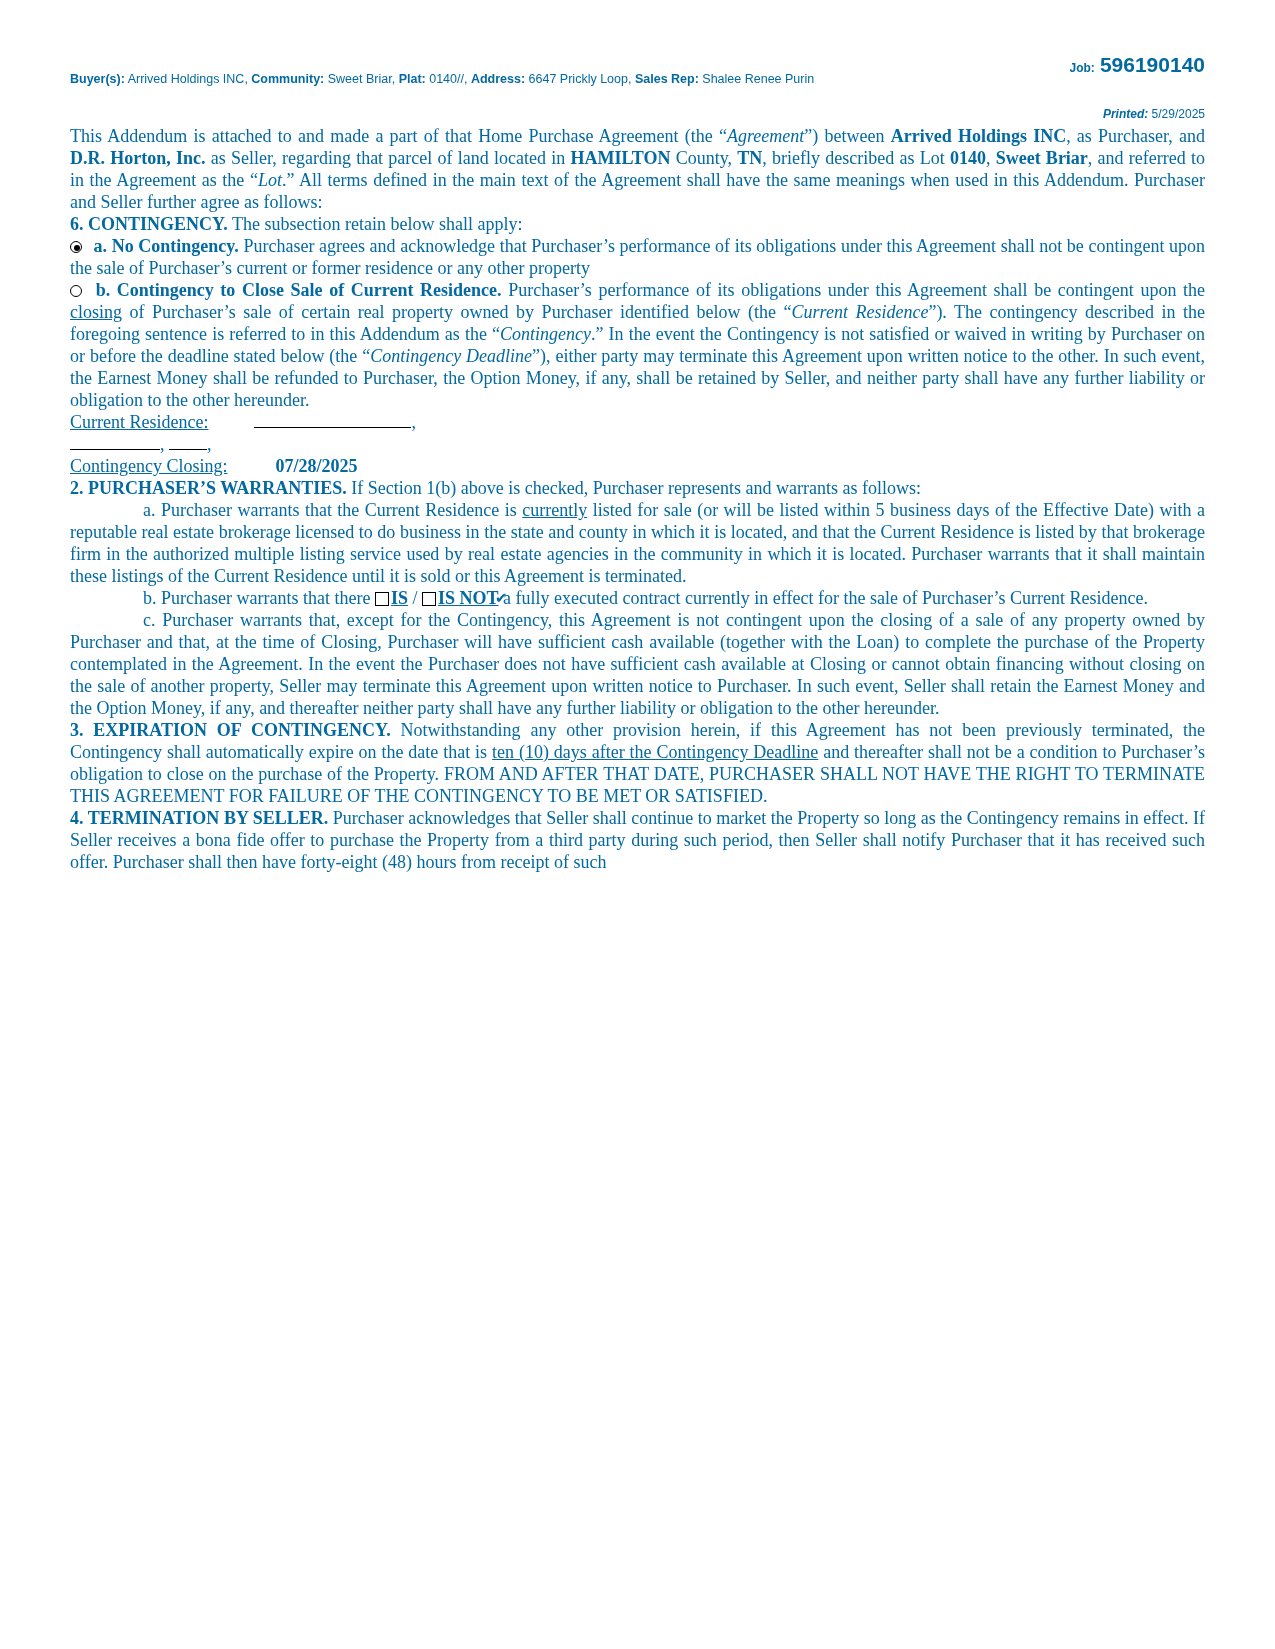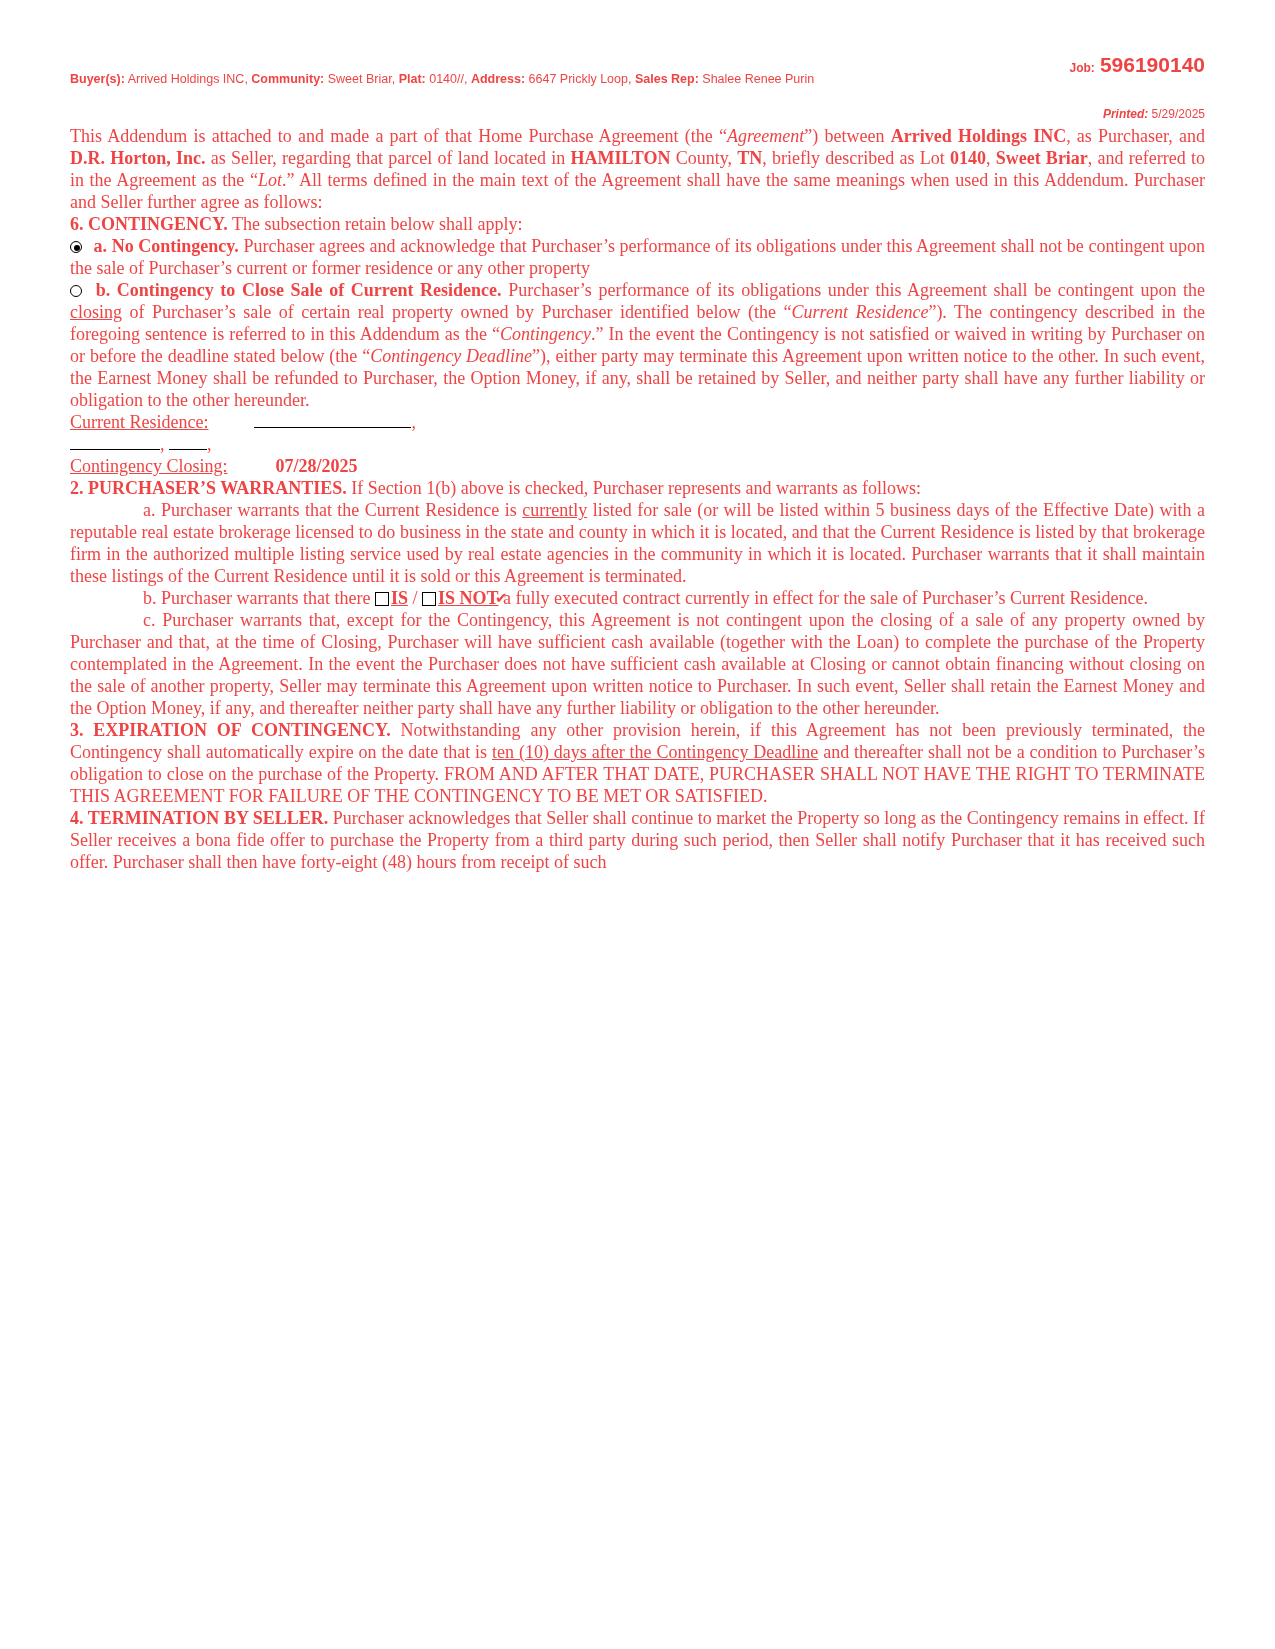--- a/index.html
+++ b/index.html
@@ -2,21 +2,21 @@
 <html><head>
 <meta charset="utf-8">
 <style>
   * { box-sizing: border-box; }
   html, body { margin: 0; padding: 0; background: #ffffff; }
   .page {
     position: relative;
     width: 1275px;
     height: 1447px;
     background: #ffffff;
-    color: #ef4444;
+    color: #0369a1;
     overflow: hidden;
   }
   .doc {
     padding: 54px 70px 0 70px;
     font-family: "Liberation Serif", serif;
     font-size: 18px;
     line-height: 22px;
   }
 
   

